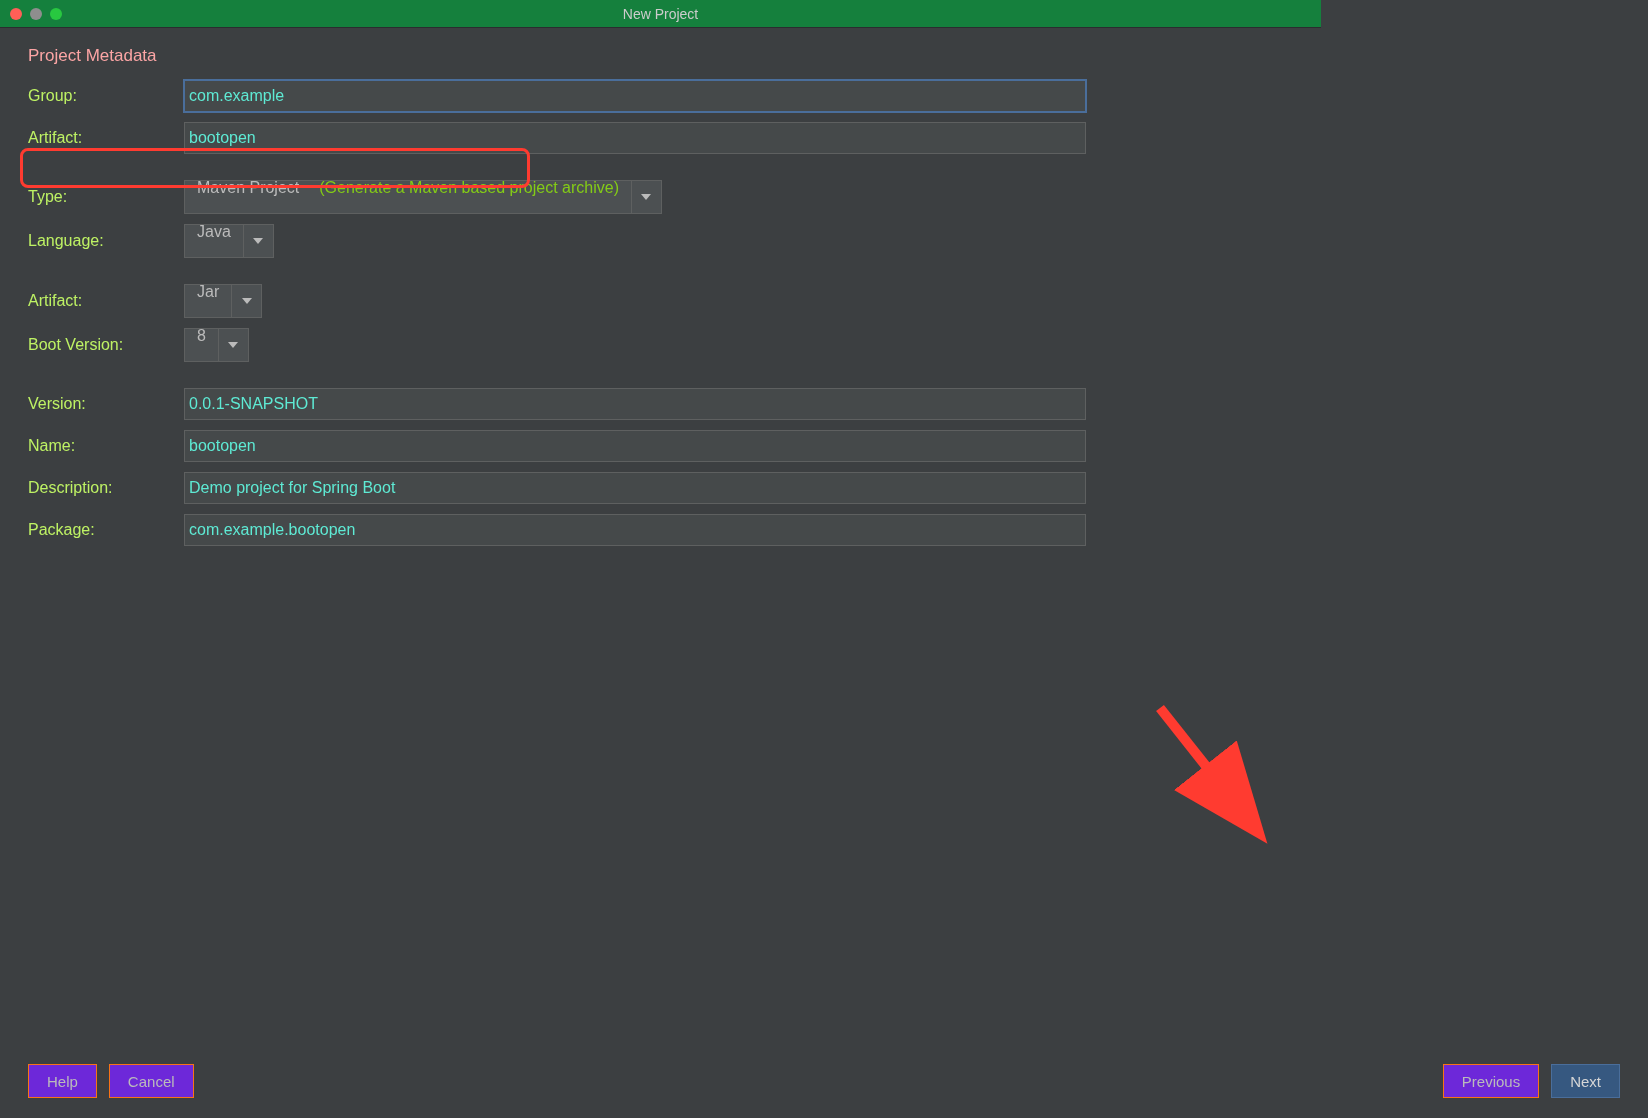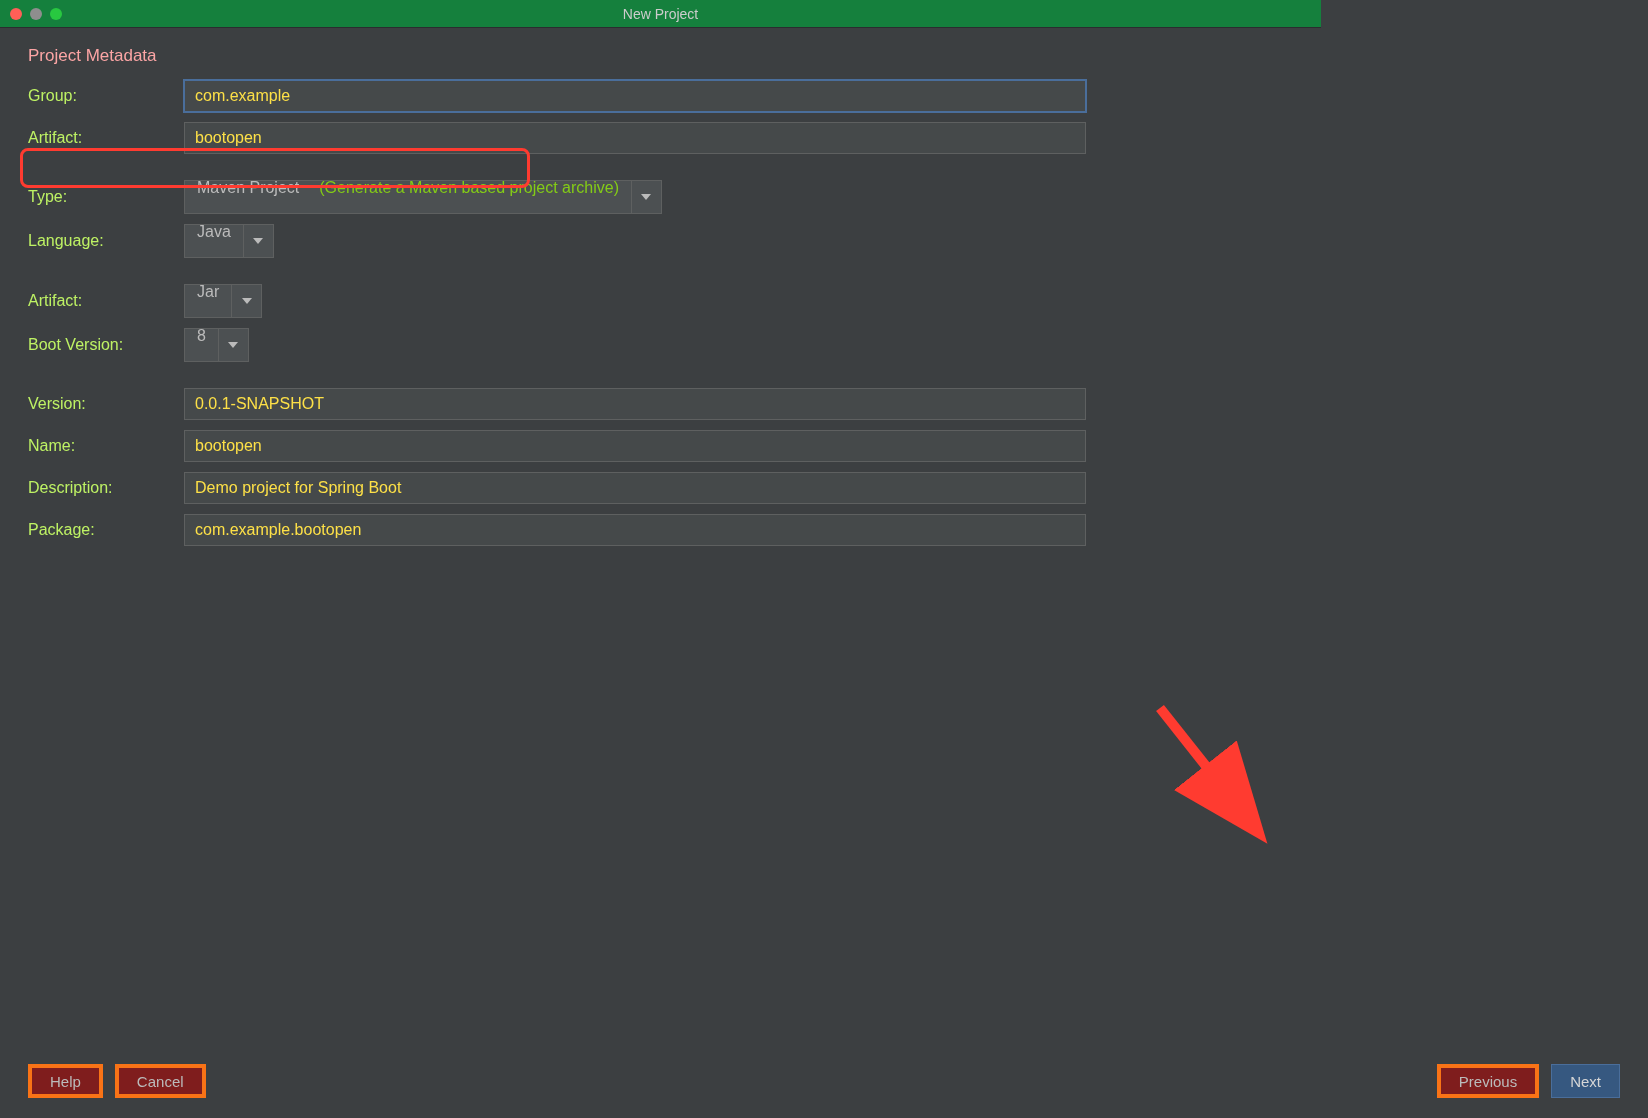--- a/index.html
+++ b/index.html
@@ -67,23 +67,23 @@
     }
     .input-col {
       flex: 1;
       max-width: 902px;
     }
     .text-input {
       width: 100%;
       height: 32px;
       background: #45494a;
       border: 1px solid #5e6060;
-      color: #fde047;
+      color: #5eead4;
       font-size: 16px;
-      padding: 0 10px;
+      padding: 0 4px;
       outline: none;
     }
     .text-input.focused {
       border: 1px solid #4a6e9b;
       box-shadow: 0 0 0 1px #4a6e9b;
     }
     .select-wrap {
       display: inline-flex;
       align-items: stretch;
       height: 34px;
@@ -133,22 +133,22 @@
       display: flex;
       justify-content: space-between;
     }
     .button-group {
       display: flex;
       gap: 12px;
     }
     .btn {
       height: 34px;
       padding: 0 18px;
-      background: #7f1d1d;
-      border: 4px solid #f97316;
+      background: #6d28d9;
+      border: 1px solid #f97316;
       color: #bbbbbb;
       font-size: 15px;
       cursor: pointer;
     }
     .btn.primary {
       background: #365880;
       border: 1px solid #4a6e9b;
       color: #d6d6d6;
     }
     .annotation-arrow {

